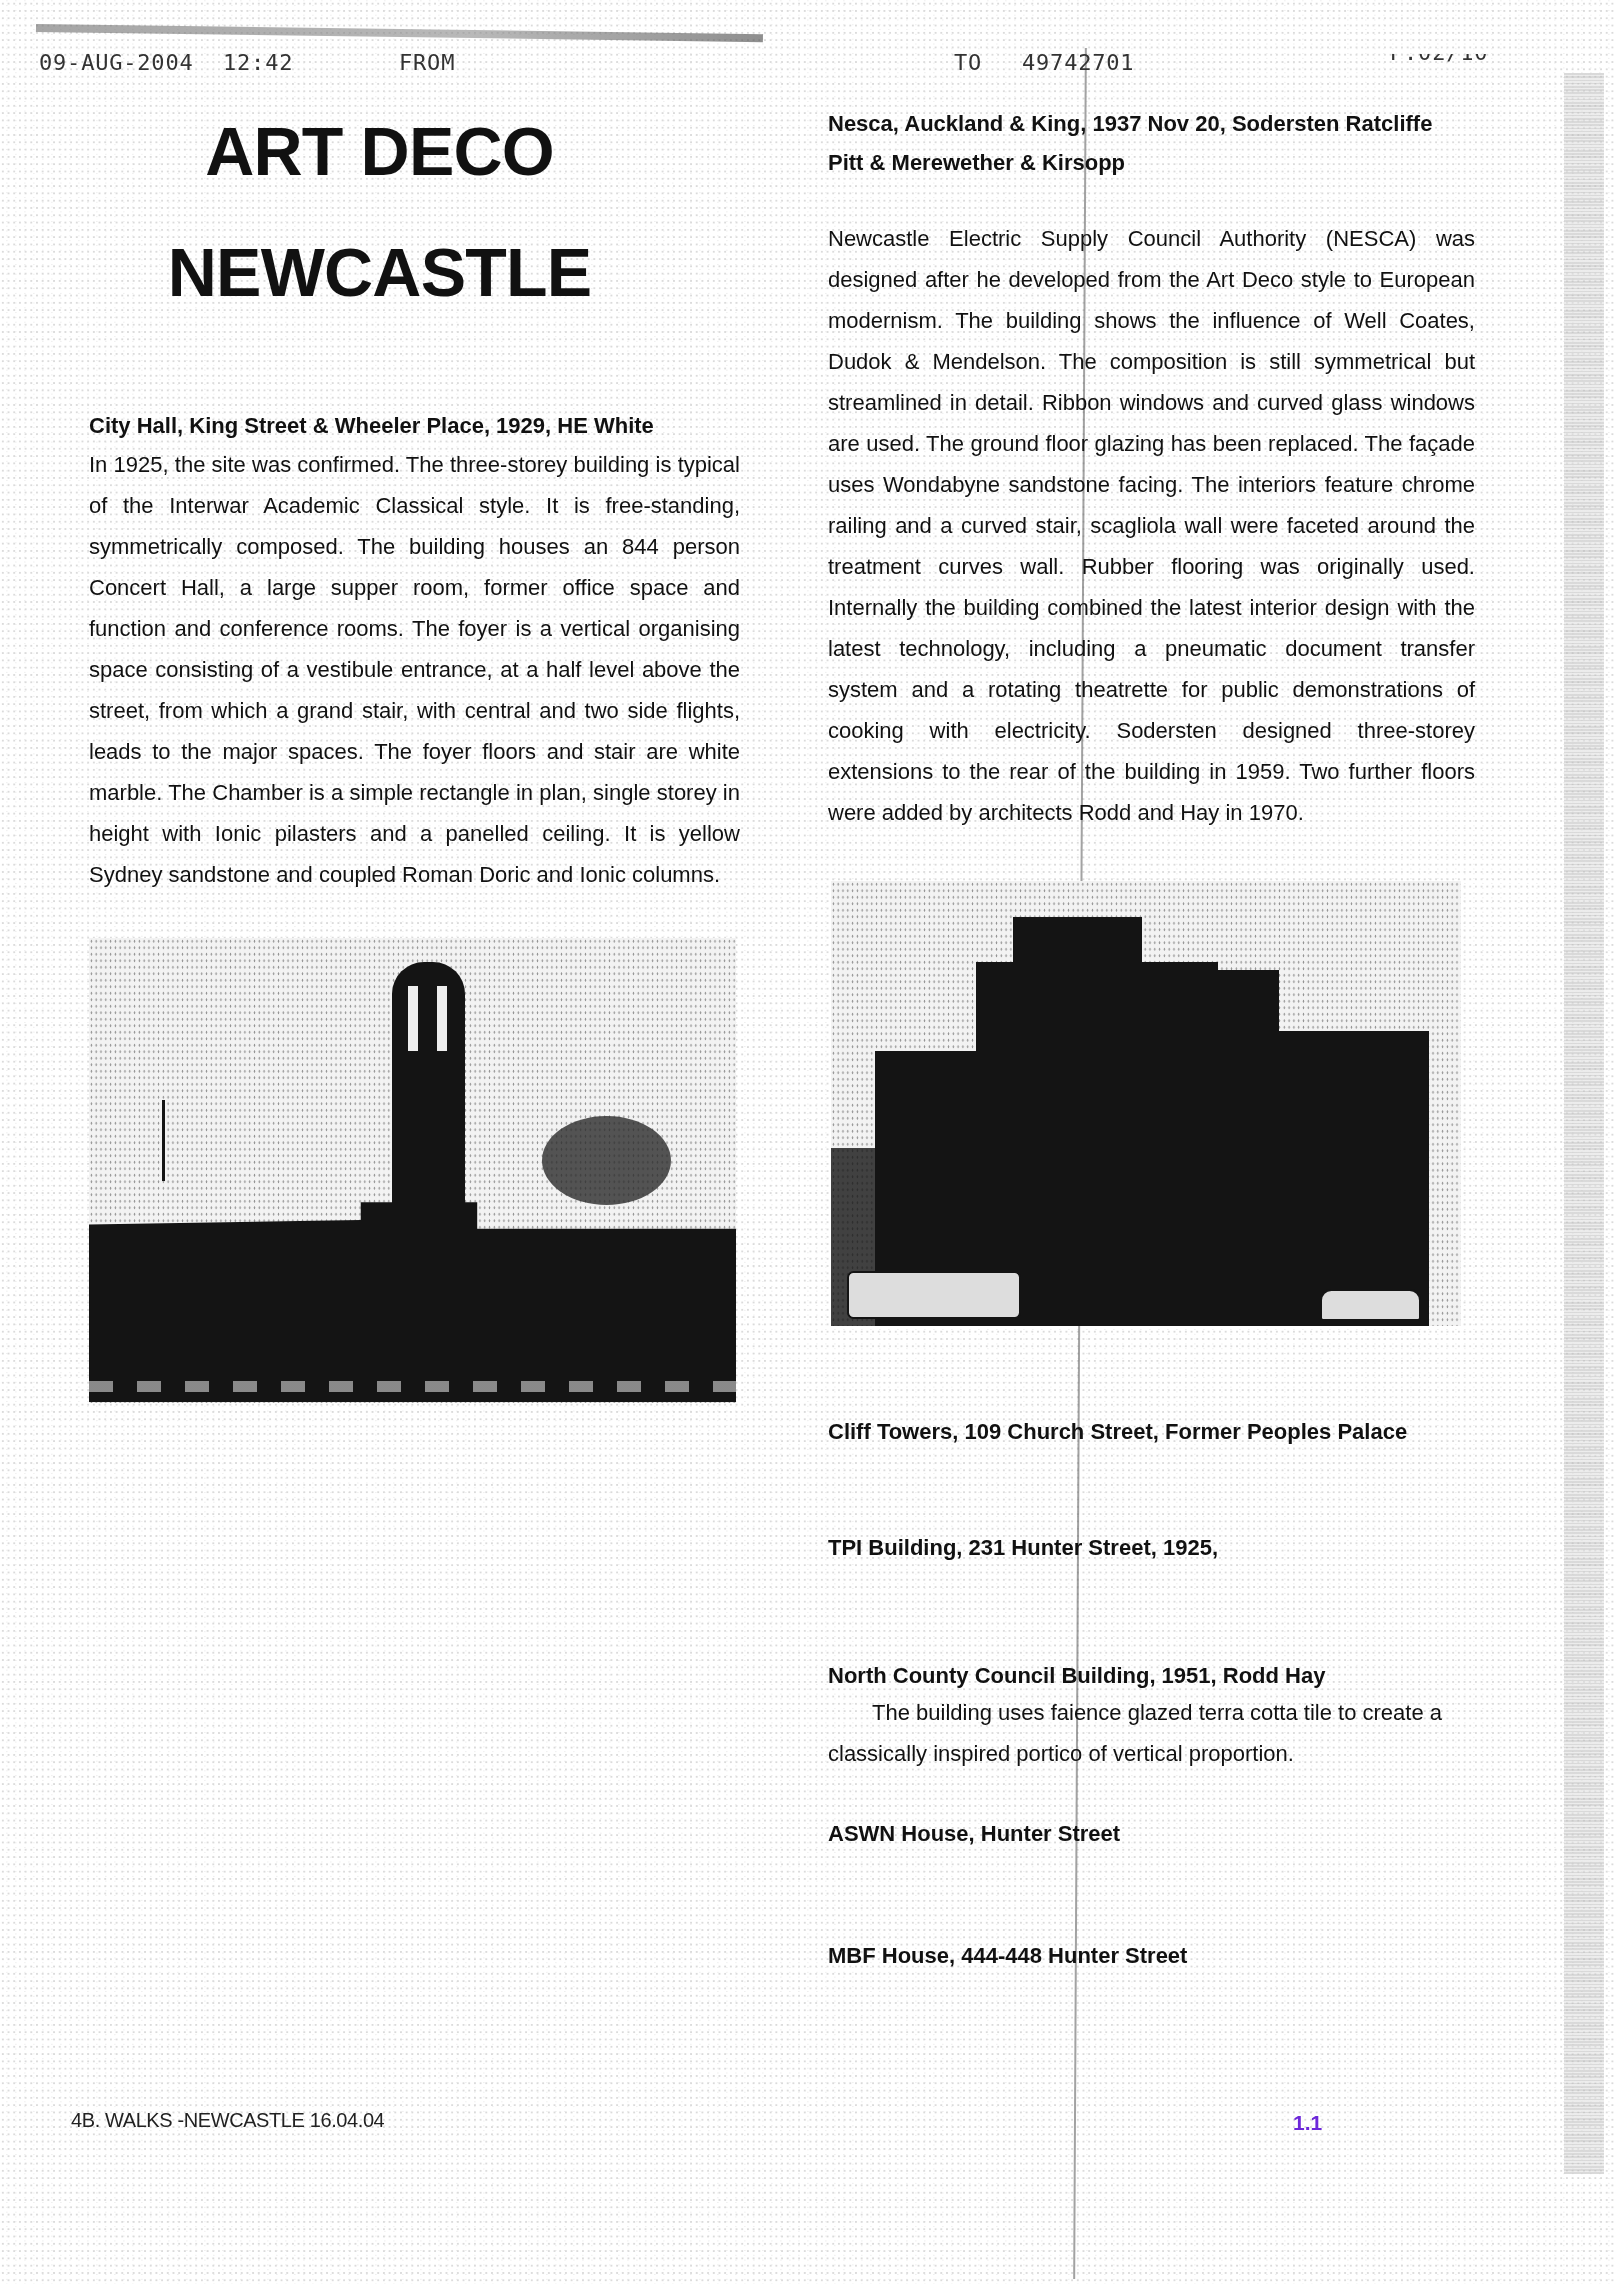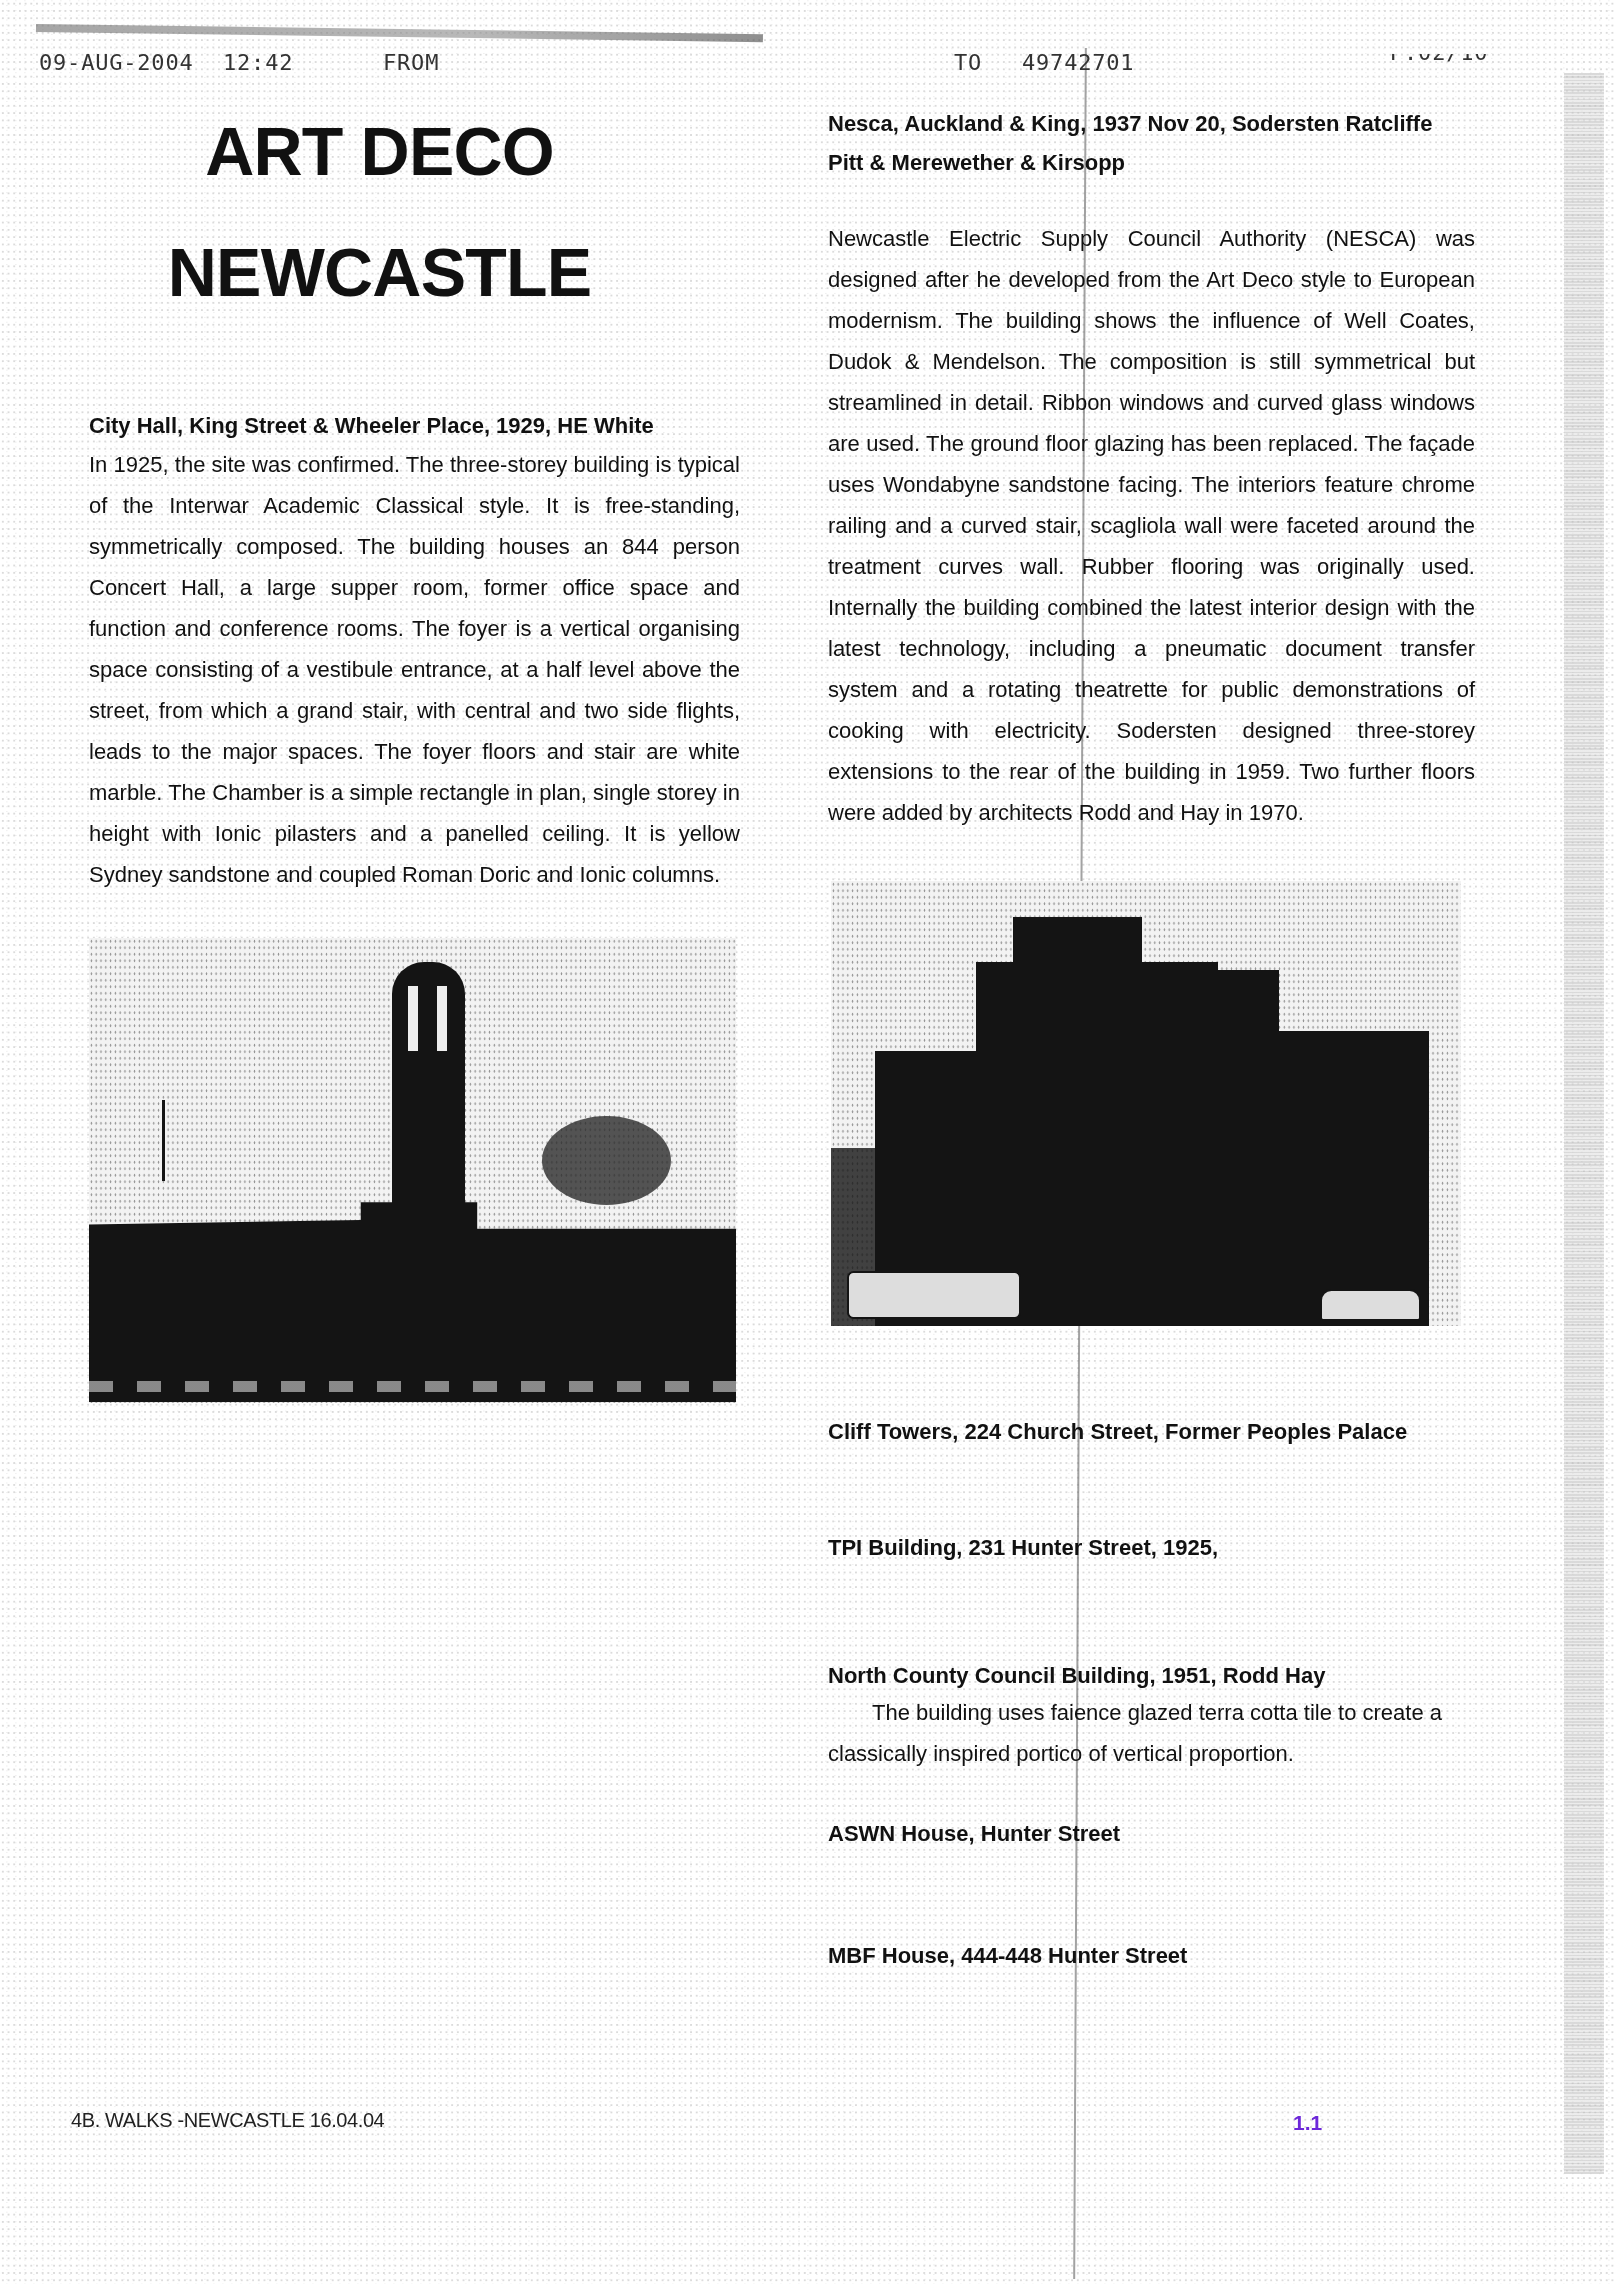--- a/index.html
+++ b/index.html
@@ -72,21 +72,21 @@
 <body>
 
 <div class="speckle"></div>
 <div class="top-edge"></div>
 <div class="right-edge"></div>
 <div class="fold-line"></div>
 
 <div class="fax-header">
   <span style="left:0">09-AUG-2004</span>
   <span style="left:184px">12:42</span>
-  <span style="left:344px">FROM</span>
+  <span style="left:360px">FROM</span>
   <span style="left:915px">TO</span>
   <span style="left:983px">49742701</span>
   <span style="left:1351px; top:-9.7px; clip-path: inset(55% 0 0 0);">P.02/10</span>
 </div>
 
 <div class="title" style="top:112px">ART DECO</div>
 <div class="title" style="top:233px">NEWCASTLE</div>
 
 <div class="left-col" style="top:410px">
   <div class="heading">City Hall, King Street &amp; Wheeler Place, 1929, HE White</div>
@@ -115,21 +115,21 @@
   <div class="shape" style="left:182px; top:36px; width:129px; height:408px;"></div>
   <div class="shape" style="left:145px; top:81px; width:242px; height:364px;"></div>
   <div class="shape" style="left:311px; top:89px; width:137px; height:113px;"></div>
   <div class="shape" style="left:44px; top:170px; width:348px; height:275px;"></div>
   <div class="shape" style="left:388px; top:150px; width:210px; height:295px;"></div>
   <div class="shape" style="left:0; top:267px; width:48px; height:178px; opacity:0.8;"></div>
   <div class="shape" style="left:16px; top:390px; width:170px; height:44px; background:#ddd; border:2.4px solid #141414; border-radius:6.5px;"></div>
   <div class="shape" style="left:489px; top:408px; width:97px; height:28px; background:#ddd; border:2.4px solid #141414; border-radius:11.3px 11.3px 3.2px 3.2px;"></div>
 </div>
 
-<div class="right-col heading" style="top:1416px">Cliff Towers, 224 Church Street, Former Peoples Palace</div>
+<div class="right-col heading" style="top:1416px">Cliff Towers, 109 Church Street, Former Peoples Palace</div>
 <div class="right-col heading" style="top:1532px">TPI Building, 231 Hunter Street, 1925,</div>
 
 <div class="right-col" style="top:1660px">
   <div class="heading">North County Council Building, 1951, Rodd Hay</div>
   <div class="body-text" style="line-height:41px; width:614px; text-align:right;">The building uses faience glazed terra cotta tile to create a classically inspired portico of vertical proportion.</div>
 </div>
 
 <div class="right-col heading" style="top:1818px">ASWN House, Hunter Street</div>
 <div class="right-col heading" style="top:1940px">MBF House, 444-448 Hunter Street</div>
 

